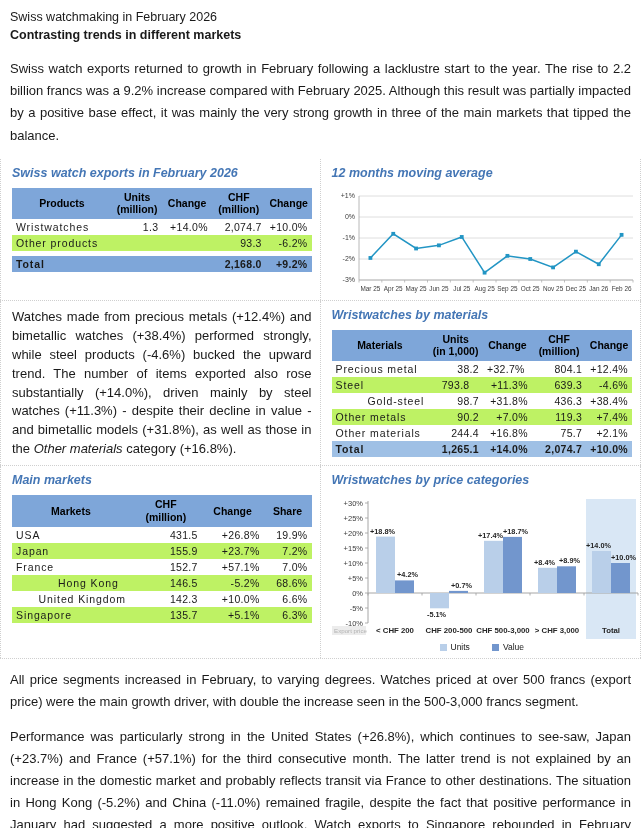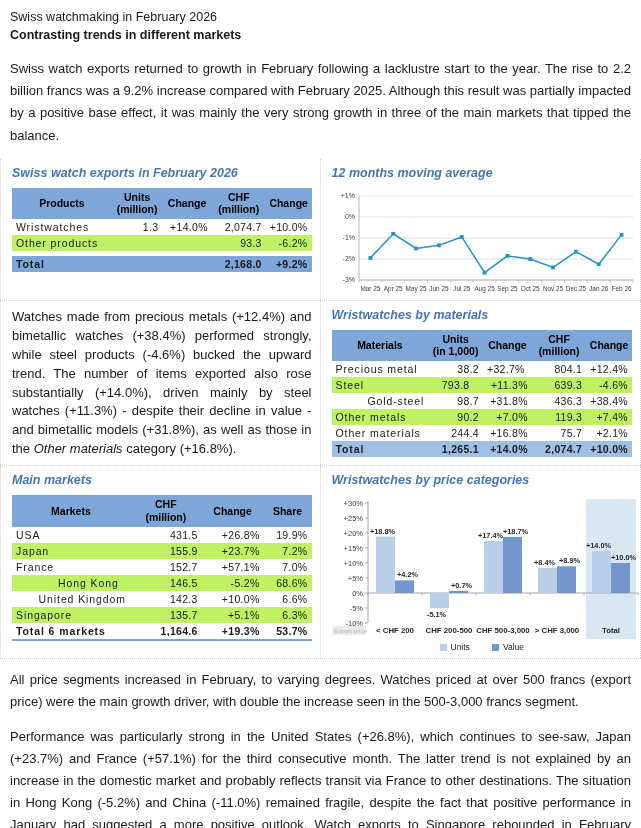--- a/index.html
+++ b/index.html
@@ -278,26 +278,20 @@
                 <td style="text-align: right;">United Kingdom</td>
                 <td style="text-align: right;">142.3</td>
                 <td style="text-align: right;">+10.0%</td>
                 <td style="text-align: right;">6.6%</td>
               </tr>
               <tr class="alt">
                 <td style="text-align: left;">Singapore</td>
                 <td style="text-align: right;">135.7</td>
                 <td style="text-align: right;">+5.1%</td>
                 <td style="text-align: right;">6.3%</td>
-              </tr>
-              <tr class="total-plain">
-                <td style="text-align: left;">Total 6 markets</td>
-                <td style="text-align: right;">1,164.6</td>
-                <td style="text-align: right;">+19.3%</td>
-                <td style="text-align: right;">53.7%</td>
               </tr>
             </tbody>
           </table>
       </div>
       <div class="cell cr">
         <div class="sec-title">Wristwatches by price categories</div>
         <svg id="bar-chart" width="312" height="146" viewBox="0 0 312 146">
             <rect x="254" y="4" width="50" height="140" fill="#d9e7f5"></rect>
             <text x="31" y="10.5" font-size="7.5" text-anchor="end" fill="#3c3c3c" font-family="Liberation Sans, sans-serif" font-weight="normal">+30%</text>
             <line x1="33" x2="36" y1="8" y2="8" stroke="#9c9c9c" stroke-width="0.8"></line>

